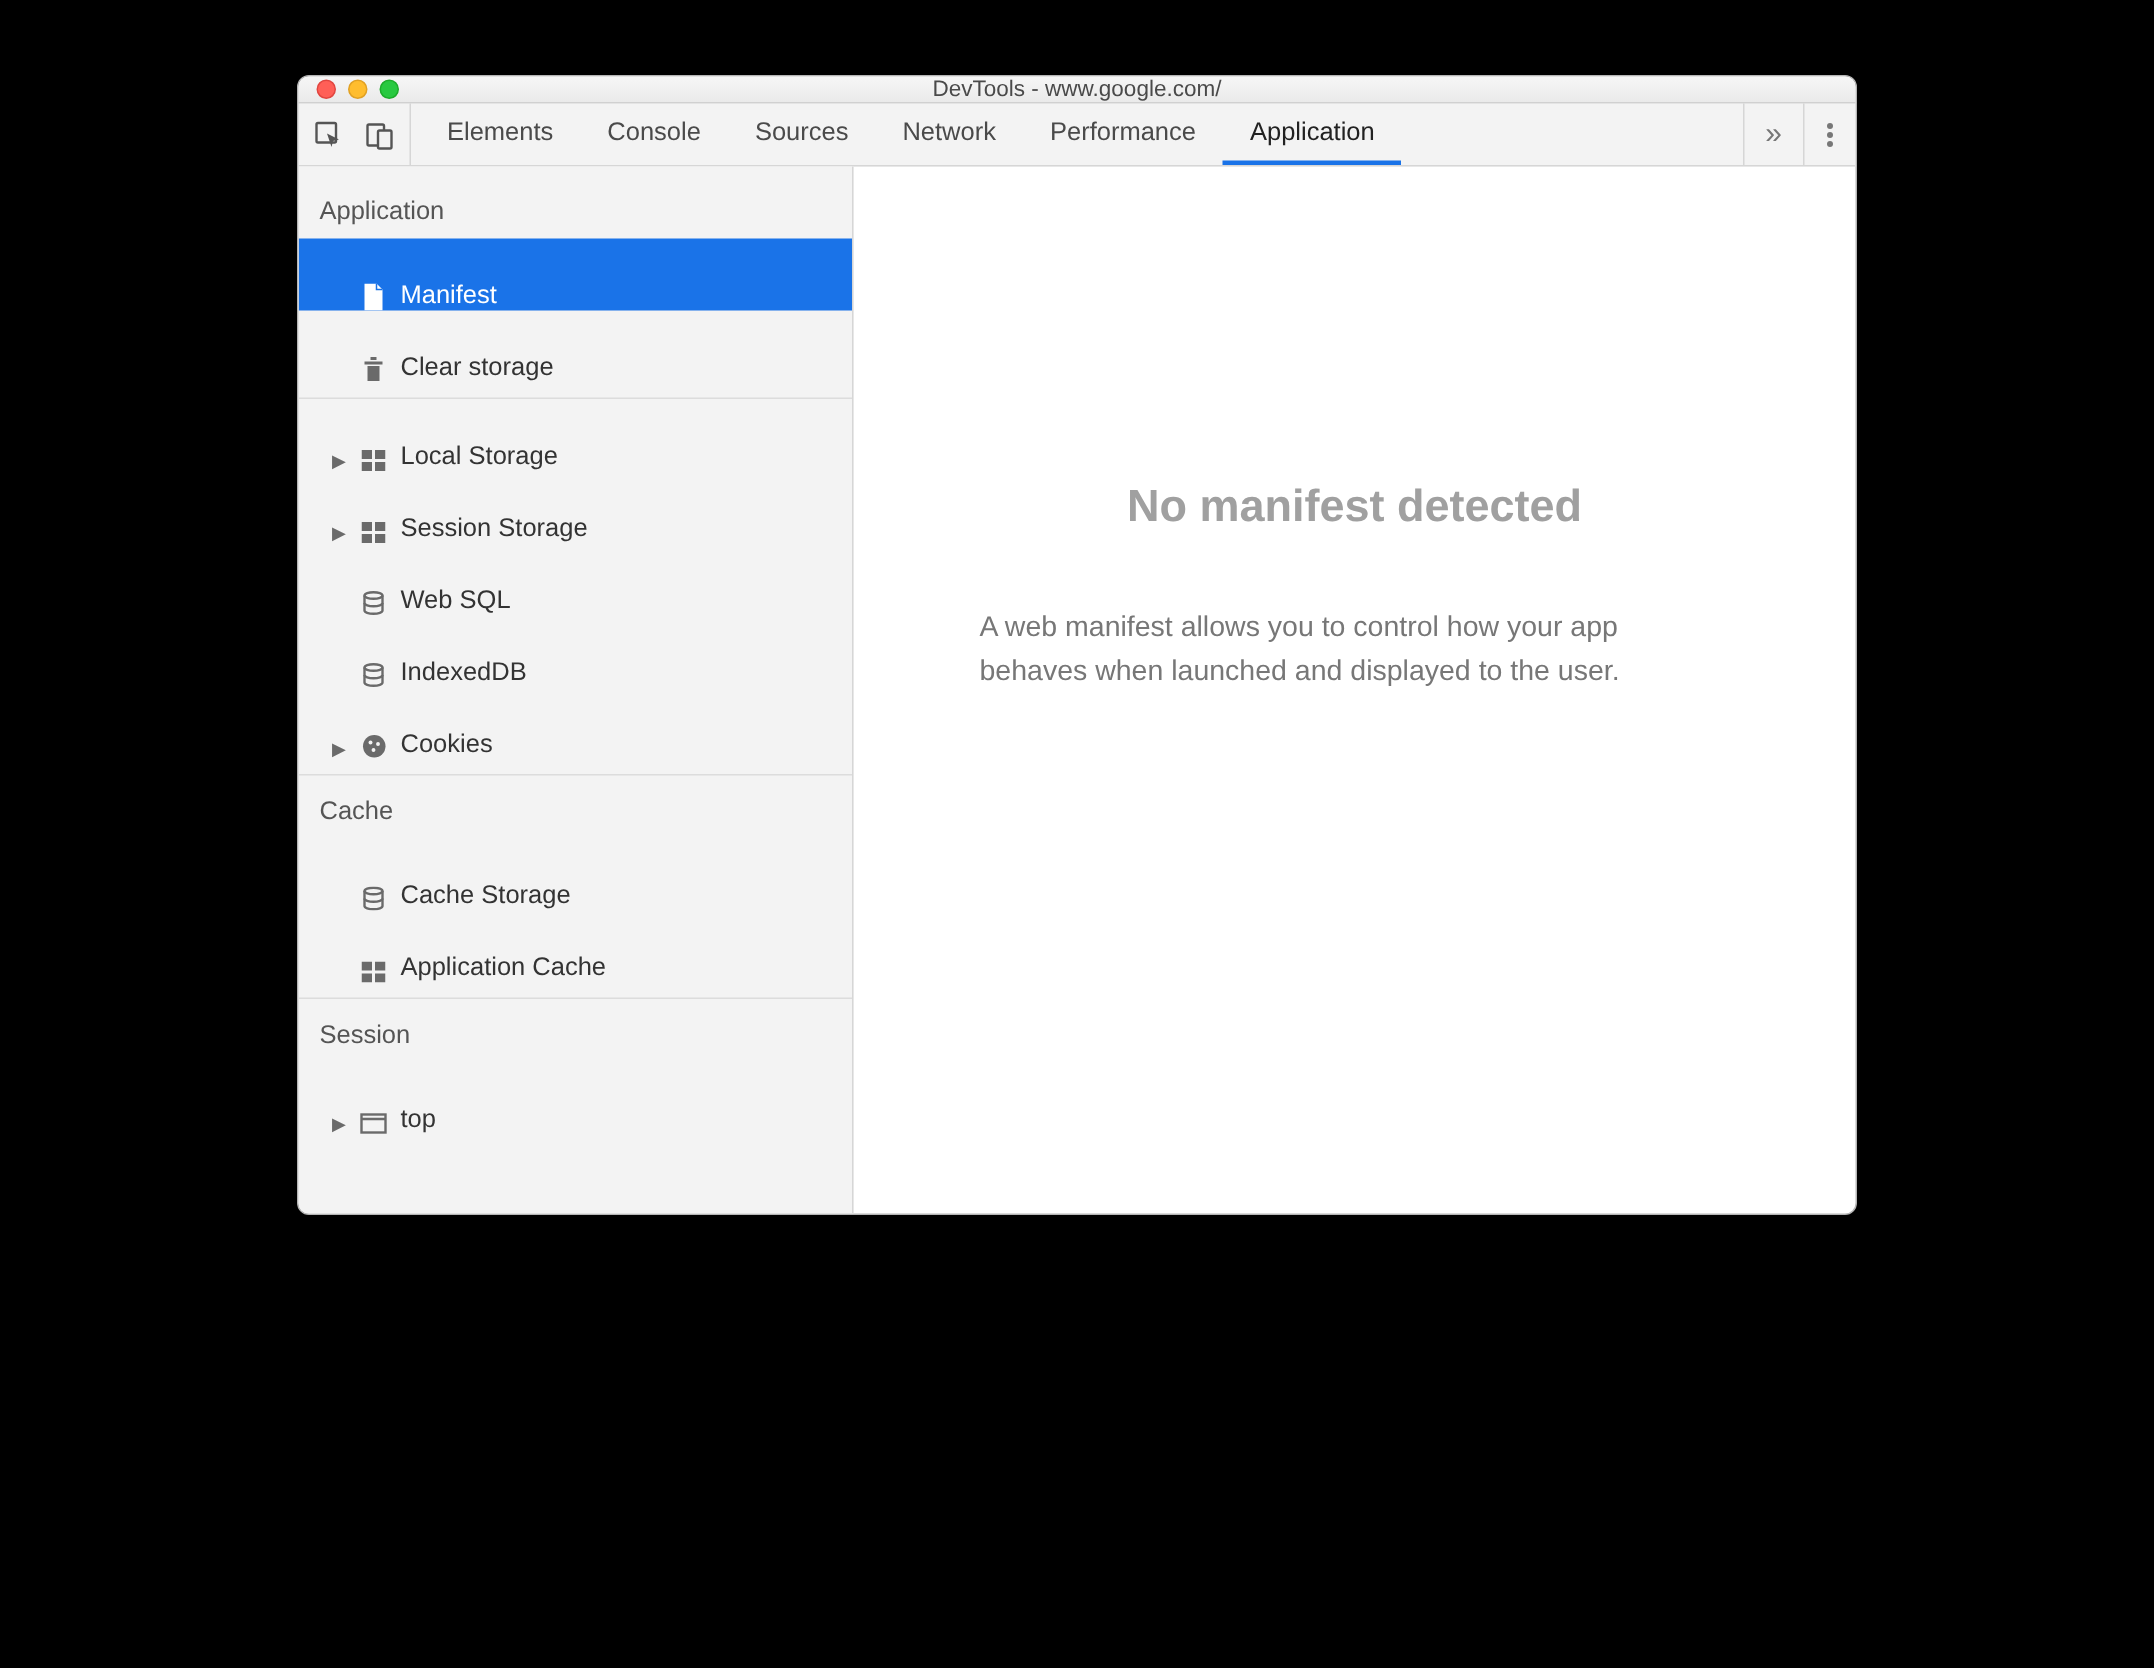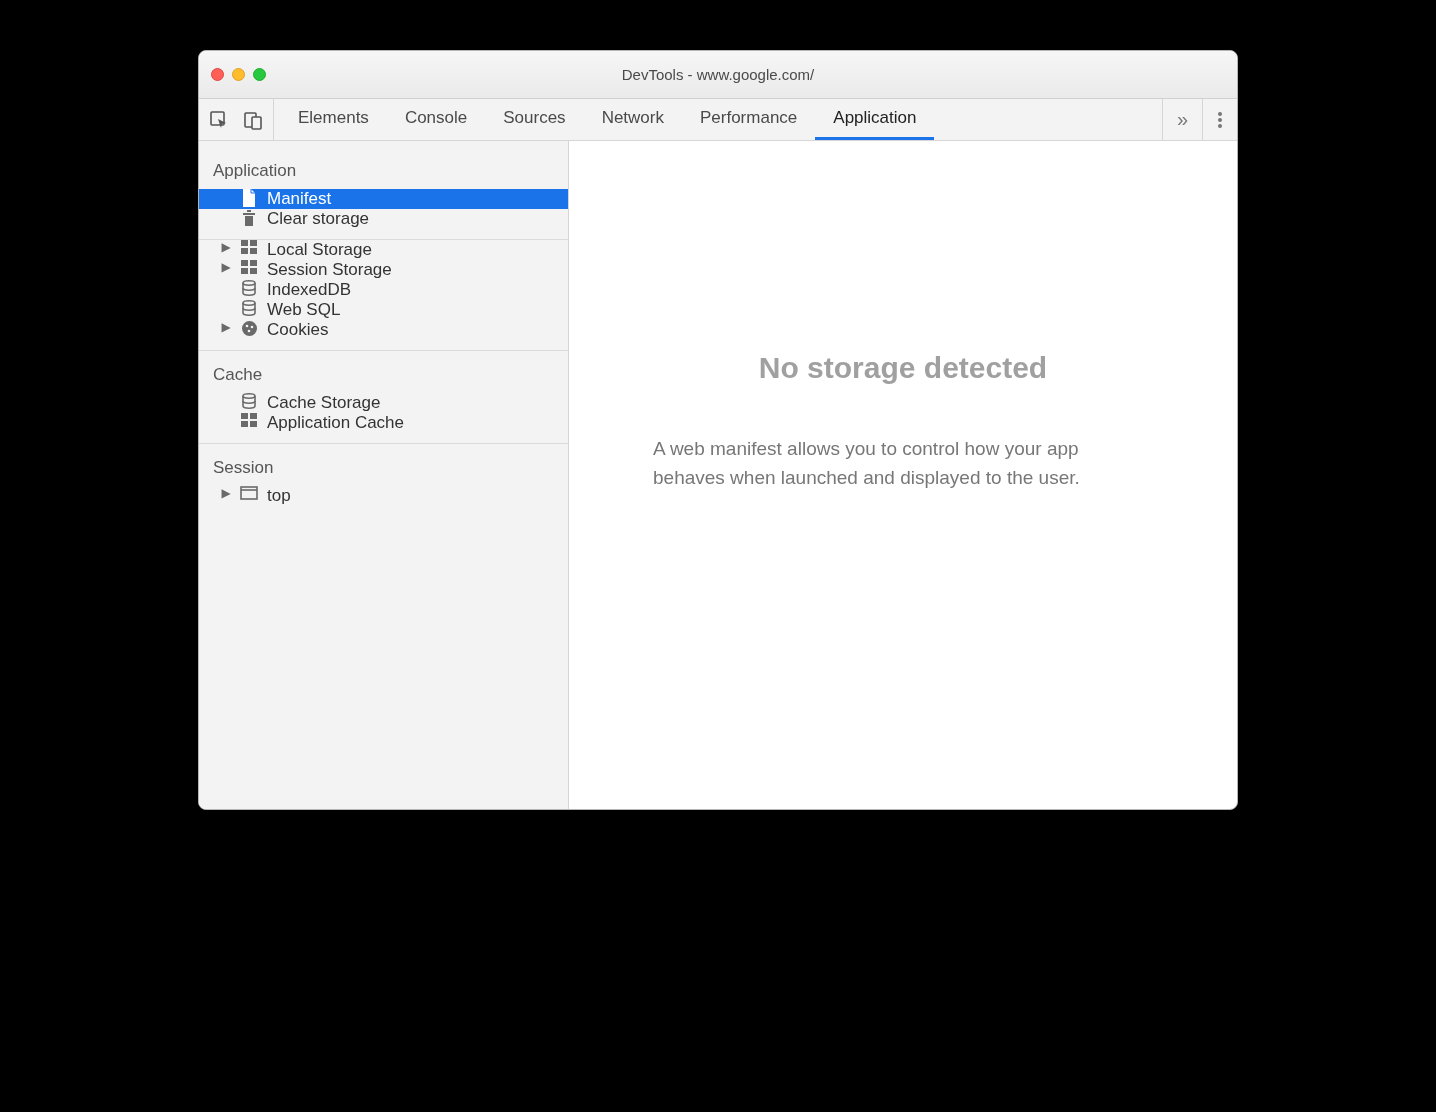--- a/index.html
+++ b/index.html
@@ -18,21 +18,21 @@
     height: 760px;
     background: #fff;
     border-radius: 8px;
     box-shadow: 0 20px 60px rgba(0,0,0,0.5);
     overflow: hidden;
     display: flex;
     flex-direction: column;
     border: 1px solid #b5b5b5;
   }
   .titlebar {
-    height: 48px;
+    height: 18px;
     background: linear-gradient(#f6f6f6, #eaeaea);
     border-bottom: 1px solid #d0d0d0;
     display: flex;
     align-items: center;
     position: relative;
   }
   .traffic-lights {
     display: flex;
     gap: 8px;
     padding-left: 12px;
@@ -116,22 +116,22 @@
     padding: 14px 14px 8px;
     font-size: 17px;
     color: #555;
   }
   .sb-sep {
     border-bottom: 1px solid #dcdcdc;
     margin-top: 10px;
   }
   .sb-item {
     display: flex;
-    align-items: flex-start;
-    height: 20px;
+    align-items: flex-end;
+    height: 48px;
     font-size: 17px;
     color: #333;
     padding-left: 22px;
     gap: 8px;
     cursor: default;
   }
   .sb-item.selected {
     background: #1a73e8;
     color: #fff;
   }
@@ -290,32 +290,32 @@
       </div>
       <div class="sb-item">
         <span class="sb-disclosure"></span>
         <span class="sb-icon">
           <svg width="16" height="16" viewBox="0 0 16 16" fill="none" stroke="#6a6a6a" stroke-width="1.6">
               <ellipse cx="8" cy="3" rx="6" ry="2.2"></ellipse>
               <path d="M2 3v10c0 1.2 2.7 2.2 6 2.2s6-1 6-2.2V3"></path>
               <path d="M2 8c0 1.2 2.7 2.2 6 2.2s6-1 6-2.2"></path>
             </svg>
         </span>
-        <span>IndexedDB</span>
+        <span>Web SQL</span>
       </div>
       <div class="sb-item">
         <span class="sb-disclosure"></span>
         <span class="sb-icon">
           <svg width="16" height="16" viewBox="0 0 16 16" fill="none" stroke="#6a6a6a" stroke-width="1.6">
               <ellipse cx="8" cy="3" rx="6" ry="2.2"></ellipse>
               <path d="M2 3v10c0 1.2 2.7 2.2 6 2.2s6-1 6-2.2V3"></path>
               <path d="M2 8c0 1.2 2.7 2.2 6 2.2s6-1 6-2.2"></path>
             </svg>
         </span>
-        <span>Web SQL</span>
+        <span>IndexedDB</span>
       </div>
       <div class="sb-item">
         <span class="sb-disclosure">▶</span>
         <span class="sb-icon">
           <svg width="17" height="17" viewBox="0 0 17 17" fill="#6a6a6a">
               <circle cx="8.5" cy="8.5" r="7.5"></circle>
               <circle cx="6" cy="6" r="1.3" fill="#f3f3f3"></circle>
               <circle cx="11" cy="7" r="1.3" fill="#f3f3f3"></circle>
               <circle cx="8" cy="11" r="1.3" fill="#f3f3f3"></circle>
             </svg>
@@ -358,20 +358,20 @@
               <rect x="1" y="1" width="16" height="12"></rect>
               <line x1="1" y1="4" x2="17" y2="4"></line>
             </svg>
         </span>
         <span>top</span>
       </div>
 
     </div>
 
     <div class="main">
-      <div class="main-title">No storage detected</div>
+      <div class="main-title">No manifest detected</div>
       <div style="max-width:500px;">
         <div class="main-desc">A web manifest allows you to control how your app behaves when launched and displayed to the user.</div>
       </div>
     </div>
 
   </div>
 </div>
 
 </body></html>

